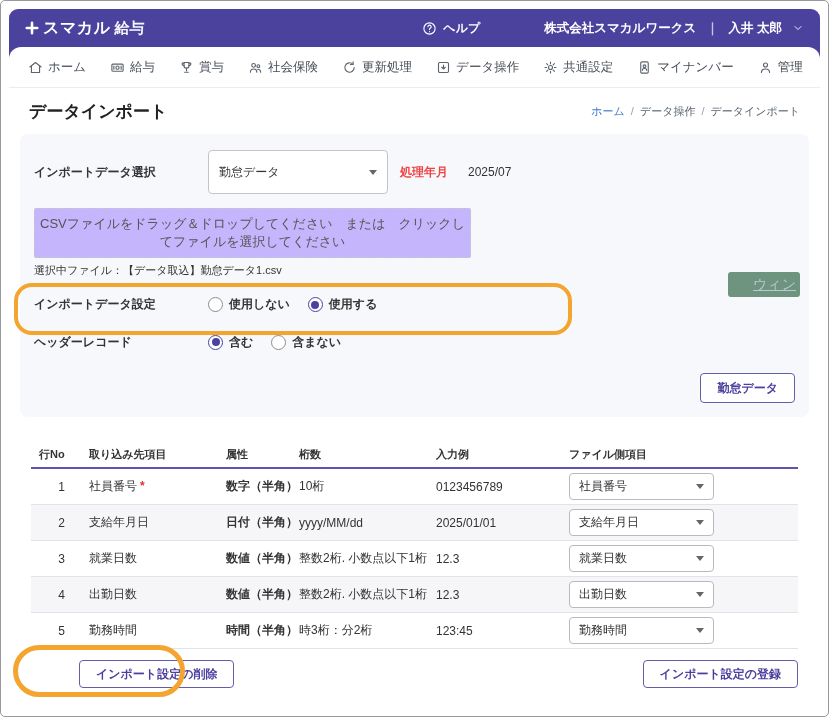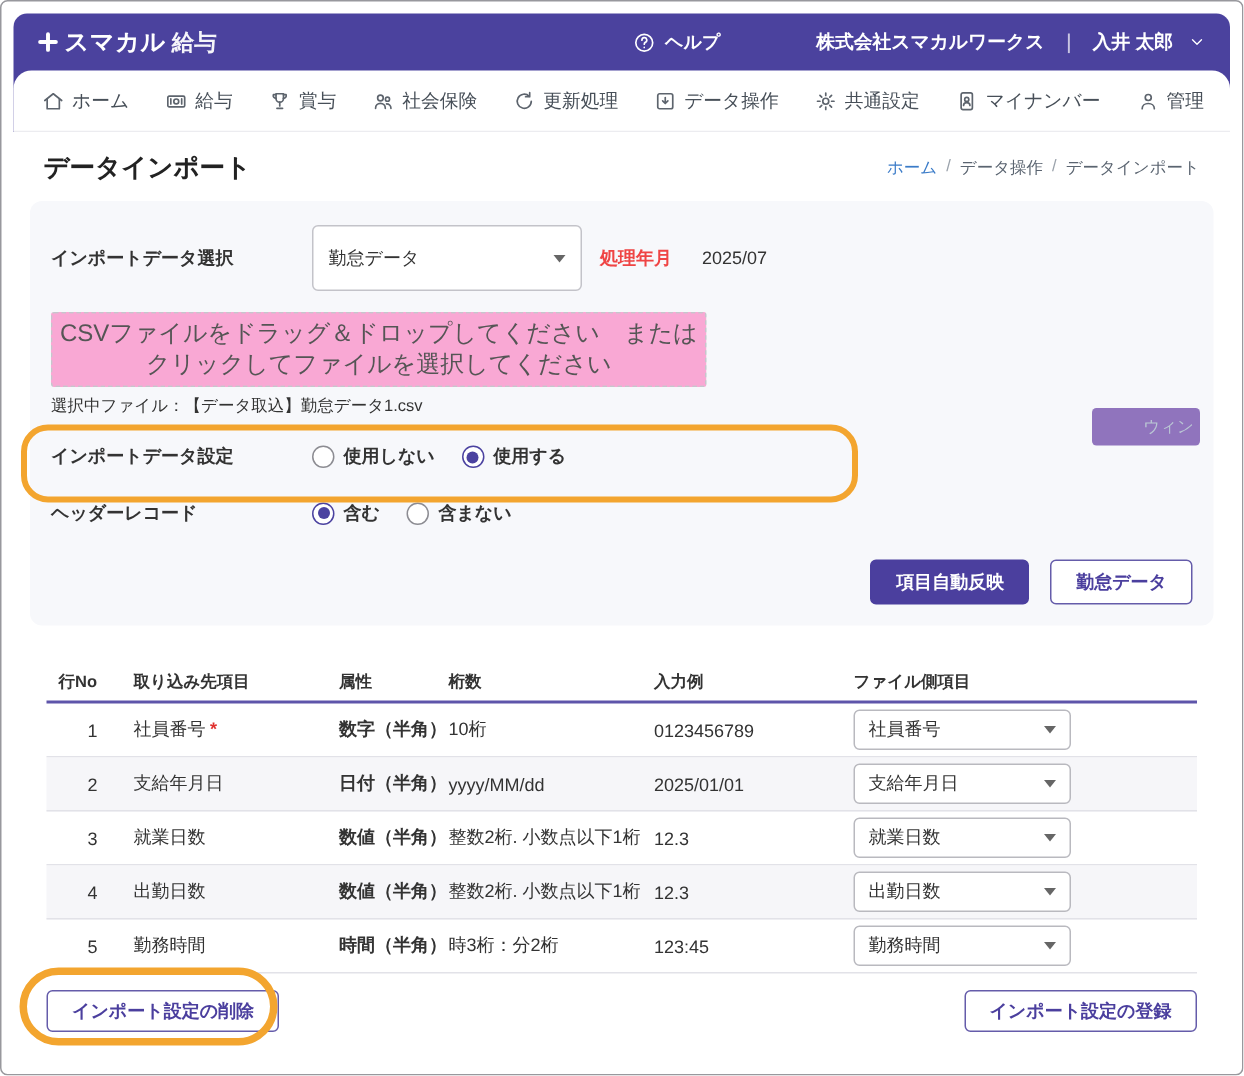--- a/index.html
+++ b/index.html
@@ -35,57 +35,57 @@
   .flabel { width:174px; font-weight:bold; font-size:12px; color:#333; flex-shrink:0; }
   .selectbox { background:#fff; border:1px solid #c3c3c9; border-radius:4px; height:44px;
                display:flex; align-items:center; justify-content:space-between; padding:0 10px;
                font-size:12px; color:#333; cursor:pointer; }
   .sel-main { width:180px; }
   .sel-setting { width:190px; margin-left:14px; }
   .caret { width:0; height:0; border-left:4px solid transparent; border-right:4px solid transparent; border-top:5px solid #666; }
   .month-label { font-weight:bold; font-size:12px; color:#ef4444; margin-left:12px; }
   .month-value { font-size:12px; color:#333; margin-left:20px; }
   .file-row { margin-top:14px; align-items:center; }
-  .dropzone { width:437px; height:50px; border:1px dashed #c6c6cc; background:#f9a8d4; border-radius:2px;
-              display:flex; align-items:center; justify-content:center; font-size:16px; color:#555; cursor:pointer; text-align:center; }
+  .dropzone { width:437px; height:50px; border:1px dashed #c6c6cc; background:#c4b5fd; border-radius:2px;
+              display:flex; align-items:center; justify-content:center; font-size:13px; color:#555; cursor:pointer; text-align:center; }
   .file-selected { font-size:11px; color:#333; margin-top:5px; }
   .setting-row { margin-top:18px; position:relative; }
   .hl-rect { position:absolute; left:-20px; top:-13px; width:558px; height:52px;
              border:4px solid #f3a52f; border-radius:18px; pointer-events:none; z-index:5; }
   .radios { display:flex; align-items:center; gap:18px; }
   .radio-opt { display:flex; align-items:center; gap:6px; font-size:12px; font-weight:bold; color:#333; cursor:pointer; }
   .radio { width:15px; height:15px; border-radius:50%; border:1.5px solid #8c8c92; background:#fff; position:relative; flex-shrink:0; }
   .radio.sel { border-color:#4b42a0; }
   .radio.sel::after { content:""; position:absolute; inset:2.5px; background:#4b42a0; border-radius:50%; }
   .record-row { margin-top:20px; height:18px; }
   .btn-row { margin-top:22px; display:flex; justify-content:flex-end; gap:14px; }
   .btn { height:30px; border-radius:4px; font-size:12px; font-weight:bold; display:flex; align-items:center;
          justify-content:center; padding:0 16px; cursor:pointer; font-family:inherit; }
   .btn-filled { background:#4b3f9e; color:#fff; border:1px solid #4b3f9e; }
   .btn-outline { background:#fff; color:#4b3f9e; border:1px solid #655caa; }
-  .faint-tooltip { position:absolute; right:9px; top:138px; width:72px; height:25px; background:#4c1d95; opacity:.6;
+  .faint-tooltip { position:absolute; right:9px; top:138px; width:72px; height:25px; background:#14532d; opacity:.6;
                    border-radius:3px; display:flex; align-items:center; justify-content:flex-end; padding-right:4px;
-                   font-size:11px; color:#93a7bb; pointer-events:none; }
+                   font-size:14px; color:#93a7bb; pointer-events:none;text-decoration:underline; }
   
   .table { margin:0 11px; }
   .thead { display:grid; grid-template-columns:26px 161px 73px 137px 133px 1fr; padding-left:8px;
            height:28px; align-items:center; margin-top:24px; border-bottom:2px solid #5e55aa;
            font-size:11px; font-weight:bold; color:#333; }
   .trow { display:grid; grid-template-columns:26px 161px 73px 137px 133px 1fr; padding-left:8px;
           height:36px; align-items:center; border-bottom:1px solid #e2e2e8; font-size:12px; color:#333; }
   .trow.alt { background:#f6f6f9; }
   .c-no { text-align:right; }
   .c-item, .h-item { padding-left:24px; }
   .req { color:#e0312e; font-weight:bold; margin-left:3px; }
   .tselect { width:145px; height:27px; background:#fff; border:1px solid #b9b9bf; border-radius:4px;
              display:flex; align-items:center; justify-content:space-between; padding:0 9px;
              font-size:12px; color:#333; cursor:pointer; }
   
   .footer { display:flex; align-items:center; margin:8px 11px 0; height:34px; position:relative; }
-  .btn-sm { height:28px; }
+  .btn-sm { height:28px;margin-left:48px; }
   .hl-ellipse { position:absolute; left:-18px; top:-12px; width:172px; height:52px;
                 border:5px solid #f3a52f; border-radius:27px; pointer-events:none; z-index:5; }
   .footer-right { margin-left:auto; display:flex; gap:16px; align-items:center;flex-direction:column; }
 </style>
 </head>
 <body>
 
 <div class="frame">
 
   <div class="header-wrap">
@@ -269,21 +269,20 @@
             <span>含む</span>
           </div>
           <div class="radio-opt">
             <span class="radio"></span>
             <span>含まない</span>
           </div>
         </div>
       </div>
 
       <div class="btn-row">
-        <button class="btn btn-filled">項目自動反映</button>
         <button class="btn btn-outline">勤怠データ</button>
       </div>
 
       <div class="faint-tooltip">ウィン</div>
     </div>
 
     <div class="table">
       <div class="thead">
         <span>行No</span>
         <span class="h-item">取り込み先項目</span>

